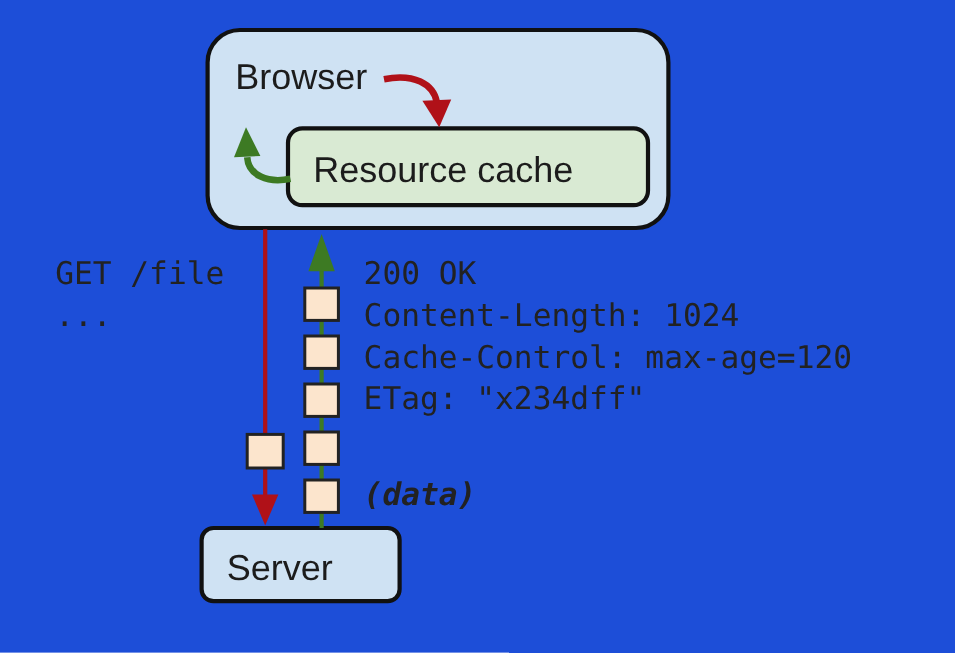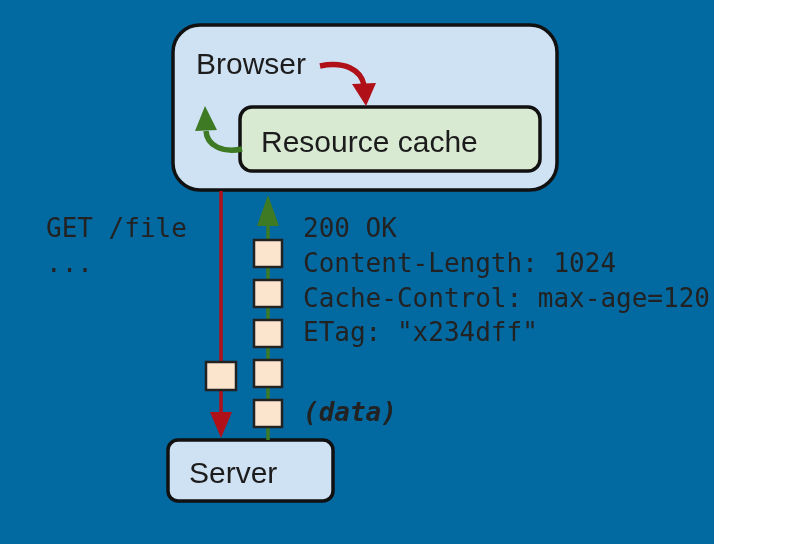--- a/index.html
+++ b/index.html
@@ -2,23 +2,23 @@
 <html><head>
 <meta charset="utf-8">
 <style>
   html, body {
     margin: 0;
     padding: 0;
     background: #ffffff;
   }
   .canvas {
     position: relative;
-    width: 714px;
+    width: 796px;
     height: 544px;
-    background: #0369a1;
+    background: #1d4ed8;
     overflow: hidden;
   }
   svg { display: block; }
   .sans-label {
     font-family: "Liberation Sans", sans-serif;
     font-size: 30px;
     fill: #1c1c1c;
   }
   .mono-label {
     font-family: "DejaVu Sans Mono", "Liberation Mono", monospace;

